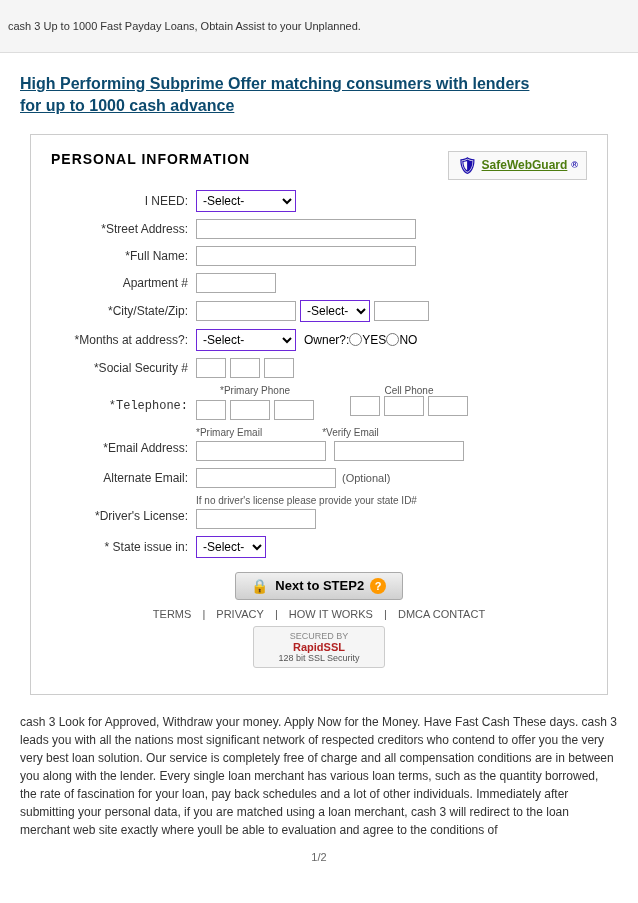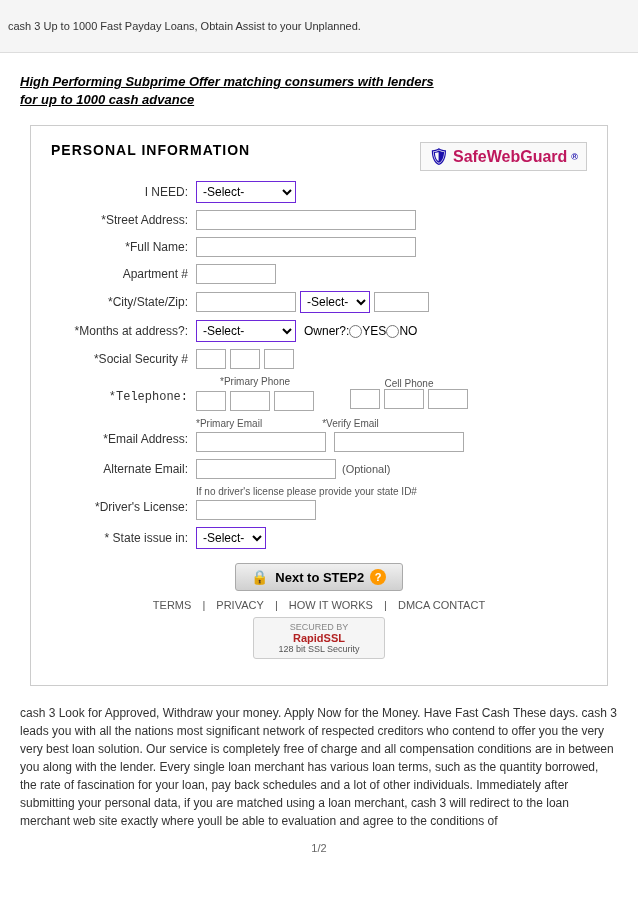--- a/index.html
+++ b/index.html
@@ -15,27 +15,26 @@
       background: #f5f5f5;
       border-bottom: 1px solid #ddd;
       padding: 20px 8px;
       font-size: 11px;
       color: #333;
     }
     .content-area {
       padding: 10px 20px;
     }
     .main-title {
-      color: #000000;
-      font-size: 13px;
+      color: #0c4a6e;
+      font-size: 16px;
       font-weight: bold;
       text-decoration: underline;
       margin: 10px 0 16px 0;
       line-height: 1.4;
-      font-style: italic;
     }
     .form-container {
       border: 1px solid #ccc;
       padding: 16px 20px 20px 20px;
       margin: 0 10px;
       background: #fff;
     }
     .form-title {
       font-size: 14px;
       font-weight: bold;
@@ -221,21 +220,21 @@
   <div class="main-title">
     <span>High Performing Subprime Offer matching consumers with lenders</span><br>
     <span>for up to 1000 cash advance</span>
   </div>
 
   <div class="form-container">
 
     <div style="overflow:hidden; margin-bottom:10px;">
       <div class="safeguard-logo">
         <span class="shield">🛡</span>
-        <span style="color:#be185d; font-weight:bold; font-size:16px;">SafeWebGuard</span>
+        <span style="color:#4d7c0f; font-weight:bold; font-size:12px;text-decoration:underline;">SafeWebGuard</span>
         <sup style="font-size:9px;">®</sup>
       </div>
       <div class="form-title">PERSONAL INFORMATION</div>
     </div>
 
     <div class="form-row">
       <div class="form-label">I NEED:</div>
       <select class="form-select select-medium">
         <option>-Select-</option>
       </select>
@@ -285,21 +284,21 @@
       <div class="form-label">*Social Security #</div>
       <div class="ssn-group">
         <input type="text" class="form-input input-xsmall" style="">
         <input type="text" class="form-input input-xsmall" style="">
         <input type="text" class="form-input input-xsmall" style="">
       </div>
     </div>
 
     <div class="form-row" style="align-items:flex-start;">
       <div class="form-label" style="padding-top:14px;font-family:Liberation Mono, monospace;">*Telephone:</div>
-      <div style="display:flex; gap:16px;align-items:center;">
+      <div style="display:flex; gap:16px;">
         <div class="telephone-group">
           <div class="tel-label-small">*Primary Phone</div>
           <div class="tel-row">
             <input type="text" class="form-input input-xsmall" style="">
             <input type="text" class="form-input input-small" style="">
             <input type="text" class="form-input input-small" style="">
           </div>
         </div>
         <div class="cell-section">
           <div class="tel-label-small">Cell Phone</div>

